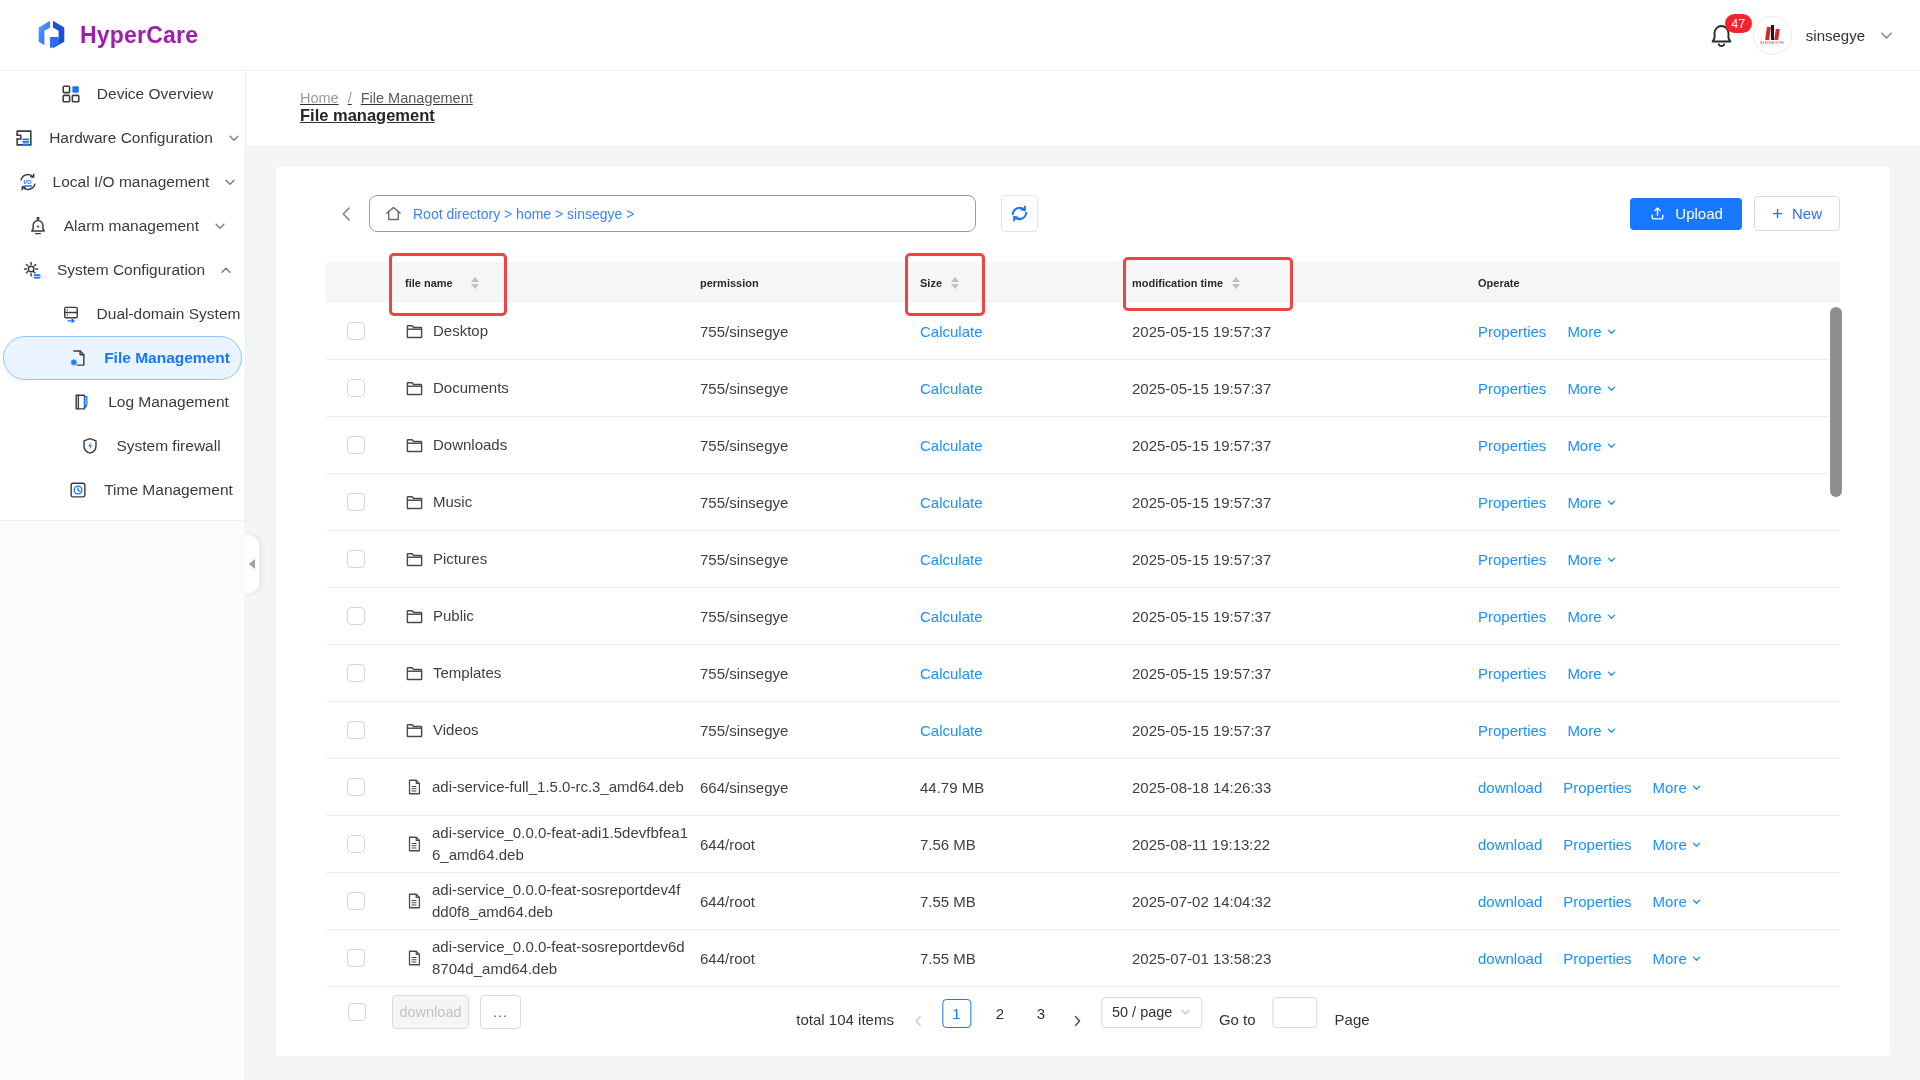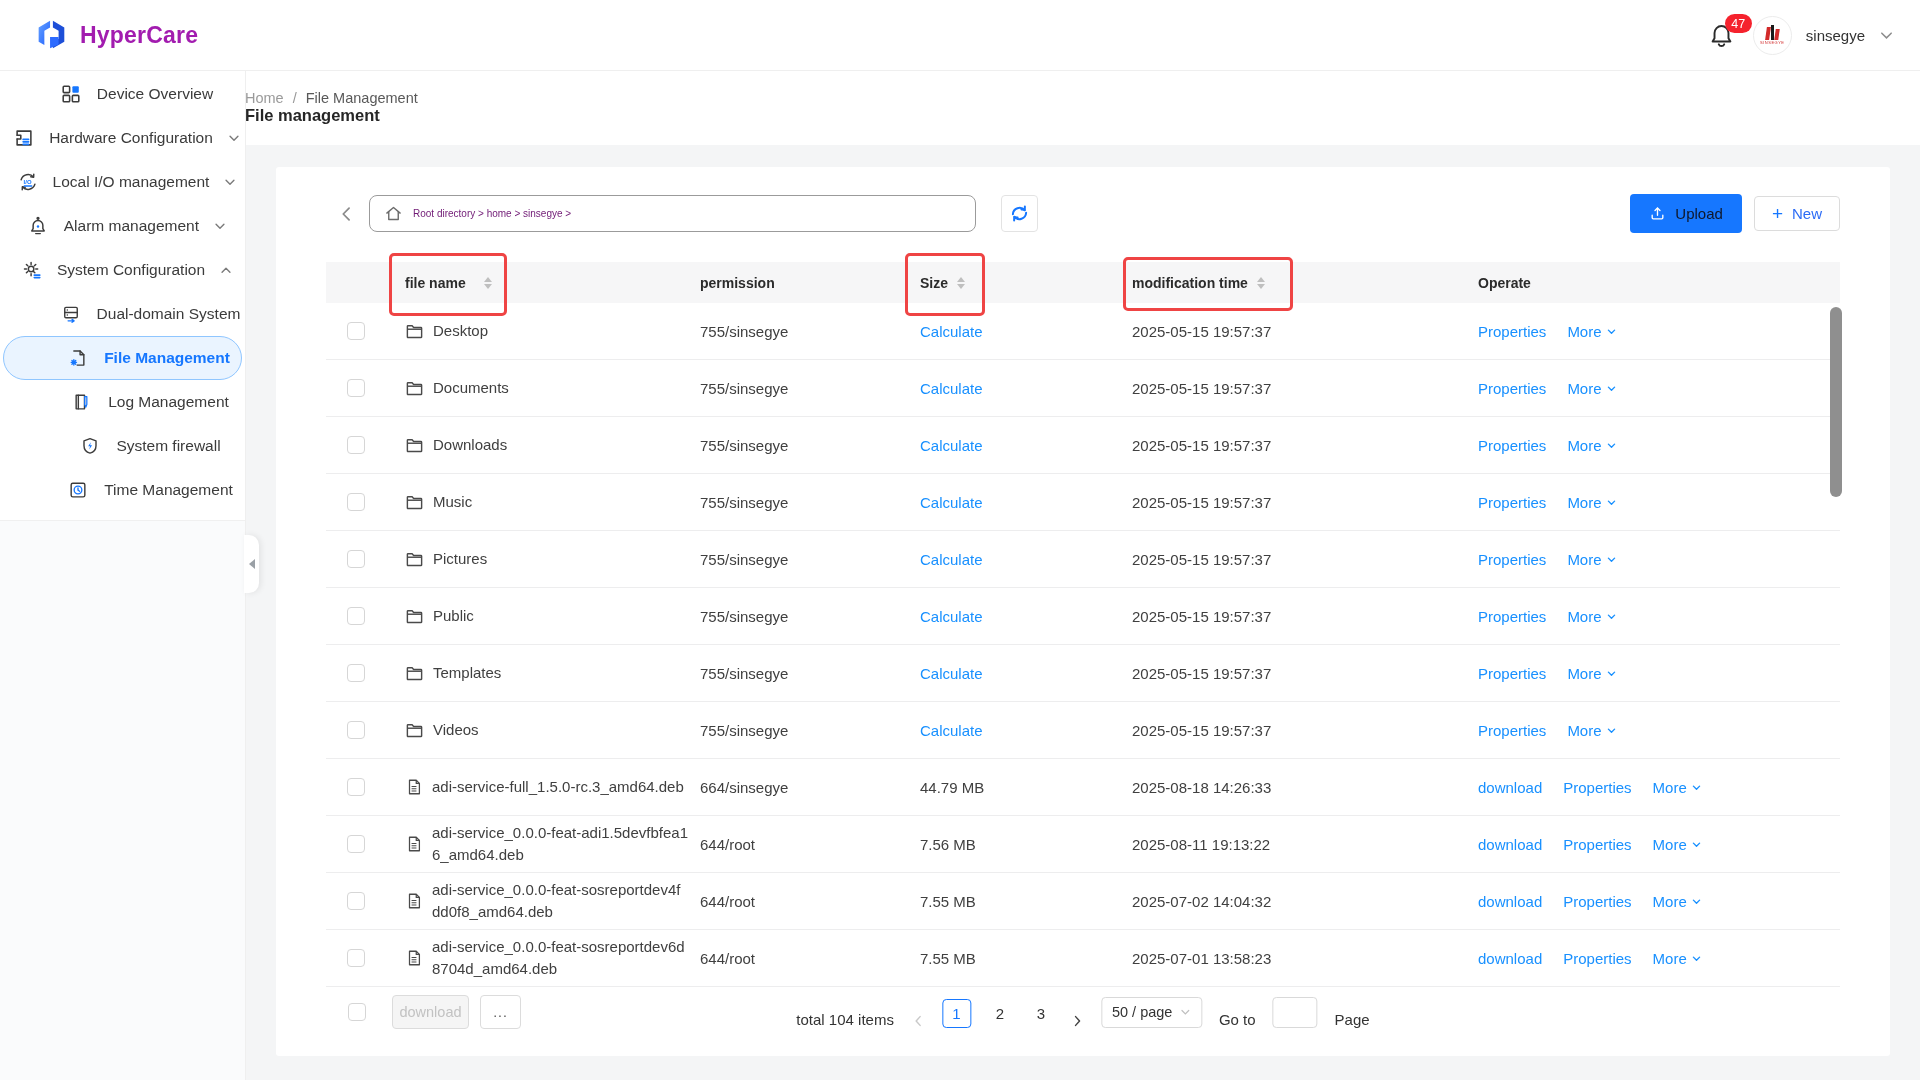--- a/index.html
+++ b/index.html
@@ -36,46 +36,46 @@
   .side-item.selected{margin:0 3px;padding-left:51px;background:#eaf4ff;border:1.5px solid #8fc6ff;
       border-radius:22px;color:#1677ff;font-weight:700;}
   .side-item .chev{margin-left:auto;margin-right:18px;display:flex;}
   .s-icon{display:flex;align-items:center;justify-content:center;width:24px;height:24px;}
   .collapse-handle{position:absolute;top:465px;left:244px;width:15px;height:58px;background:#fff;
       border-radius:0 10px 10px 0;box-shadow:2px 0 6px rgba(0,0,0,.08);display:flex;align-items:center;justify-content:center;cursor:pointer;}
   .collapse-handle i{width:0;height:0;border-top:5px solid transparent;border-bottom:5px solid transparent;border-right:6px solid #9aa0a6;}
 
   
   .main{position:absolute;left:245px;top:70px;right:0;bottom:0;}
-  .crumb-band{height:75px;background:#fff;box-sizing:border-box;display:flex;flex-direction:column;justify-content:center;}
+  .crumb-band{height:75px;background:#fff;padding-left:55px;box-sizing:border-box;display:flex;flex-direction:column;justify-content:center;text-decoration:underline;}
   .breadcrumb{font-size:14.5px;color:#9a9a9a;display:flex;gap:9px;align-items:center;}
   .breadcrumb .cur{color:#595959;}
   .page-title{font-size:16.5px;font-weight:700;color:#262626;}
   .content{position:absolute;top:75px;left:0;right:0;bottom:0;background:#f4f5f6;}
   .card{position:absolute;left:31px;right:30px;top:22px;height:889px;background:#fff;border-radius:3px;
       padding:0 50px;box-sizing:border-box;overflow:hidden;}
 
   
   .toolbar{margin-top:28px;height:37px;display:flex;align-items:center;}
   .back-btn{width:34px;height:34px;display:flex;align-items:center;justify-content:center;cursor:pointer;margin-left:4px;}
   .path-box{width:607px;height:37px;box-sizing:border-box;border:1px solid #9b9b9b;border-radius:8px;background:#fff;
       display:flex;align-items:center;gap:10px;padding:0 14px;margin-left:5px;}
-  .path-text{font-size:10px;color:#701a75;}
+  .path-text{font-size:14px;color:#3b82f6;}
   .refresh-btn{width:37px;height:37px;box-sizing:border-box;border:1px solid #e3e3e3;border-radius:4px;background:#fff;
       margin-left:25px;display:flex;align-items:center;justify-content:center;cursor:pointer;}
   .tb-spacer{flex:1;}
-  .btn-upload{height:39px;padding:0 19px;background:#1677ff;border:none;border-radius:4px;color:#0f172a;font-size:15px;
+  .btn-upload{height:32px;padding:0 19px;background:#1677ff;border:none;border-radius:4px;color:#ffffff;font-size:15px;
       display:flex;align-items:center;gap:9px;cursor:pointer;font-family:inherit;}
   .btn-new{height:35px;padding:0 17px;margin-left:12px;background:#fff;border:1px solid #dcdcdc;border-radius:4px;
       font-size:15px;color:#2c6cf6;display:flex;align-items:center;gap:9px;cursor:pointer;font-family:inherit;}
   .btn-new .plus{font-size:19px;line-height:1;color:#1677ff;font-weight:400;}
 
   
   .ftable{position:relative;margin-top:30px;}
-  .t-head{display:flex;align-items:center;height:41px;background:#f6f6f7;font-weight:700;font-size:14px;color:#2b2b2b;}
+  .t-head{display:flex;align-items:center;height:41px;background:#f6f6f7;font-weight:700;font-size:11px;color:#2b2b2b;}
   .t-row{display:flex;align-items:center;min-height:56px;border-bottom:1px solid #ededee;font-size:15px;color:#404040;}
   .c-check{width:60px;display:flex;align-items:center;justify-content:center;flex-shrink:0;}
   .c-name{width:305px;box-sizing:border-box;padding-left:19px;display:flex;align-items:center;gap:9px;flex-shrink:0;}
   .c-name .nm{width:256px;word-break:break-all;line-height:1.45;}
   .c-perm{width:220px;box-sizing:border-box;padding-left:9px;flex-shrink:0;}
   .c-size{width:216px;box-sizing:border-box;padding-left:9px;flex-shrink:0;}
   .c-time{width:342px;box-sizing:border-box;padding-left:5px;flex-shrink:0;}
   .c-op{flex:1;box-sizing:border-box;padding-left:9px;display:flex;align-items:center;gap:21px;}
   .chk{width:18px;height:18px;border:1.5px solid #d6d6d6;border-radius:4px;background:#fff;cursor:pointer;box-sizing:border-box;}
   a.lnk{color:#1890ff;text-decoration:none;cursor:pointer;display:inline-flex;align-items:center;gap:4px;}

